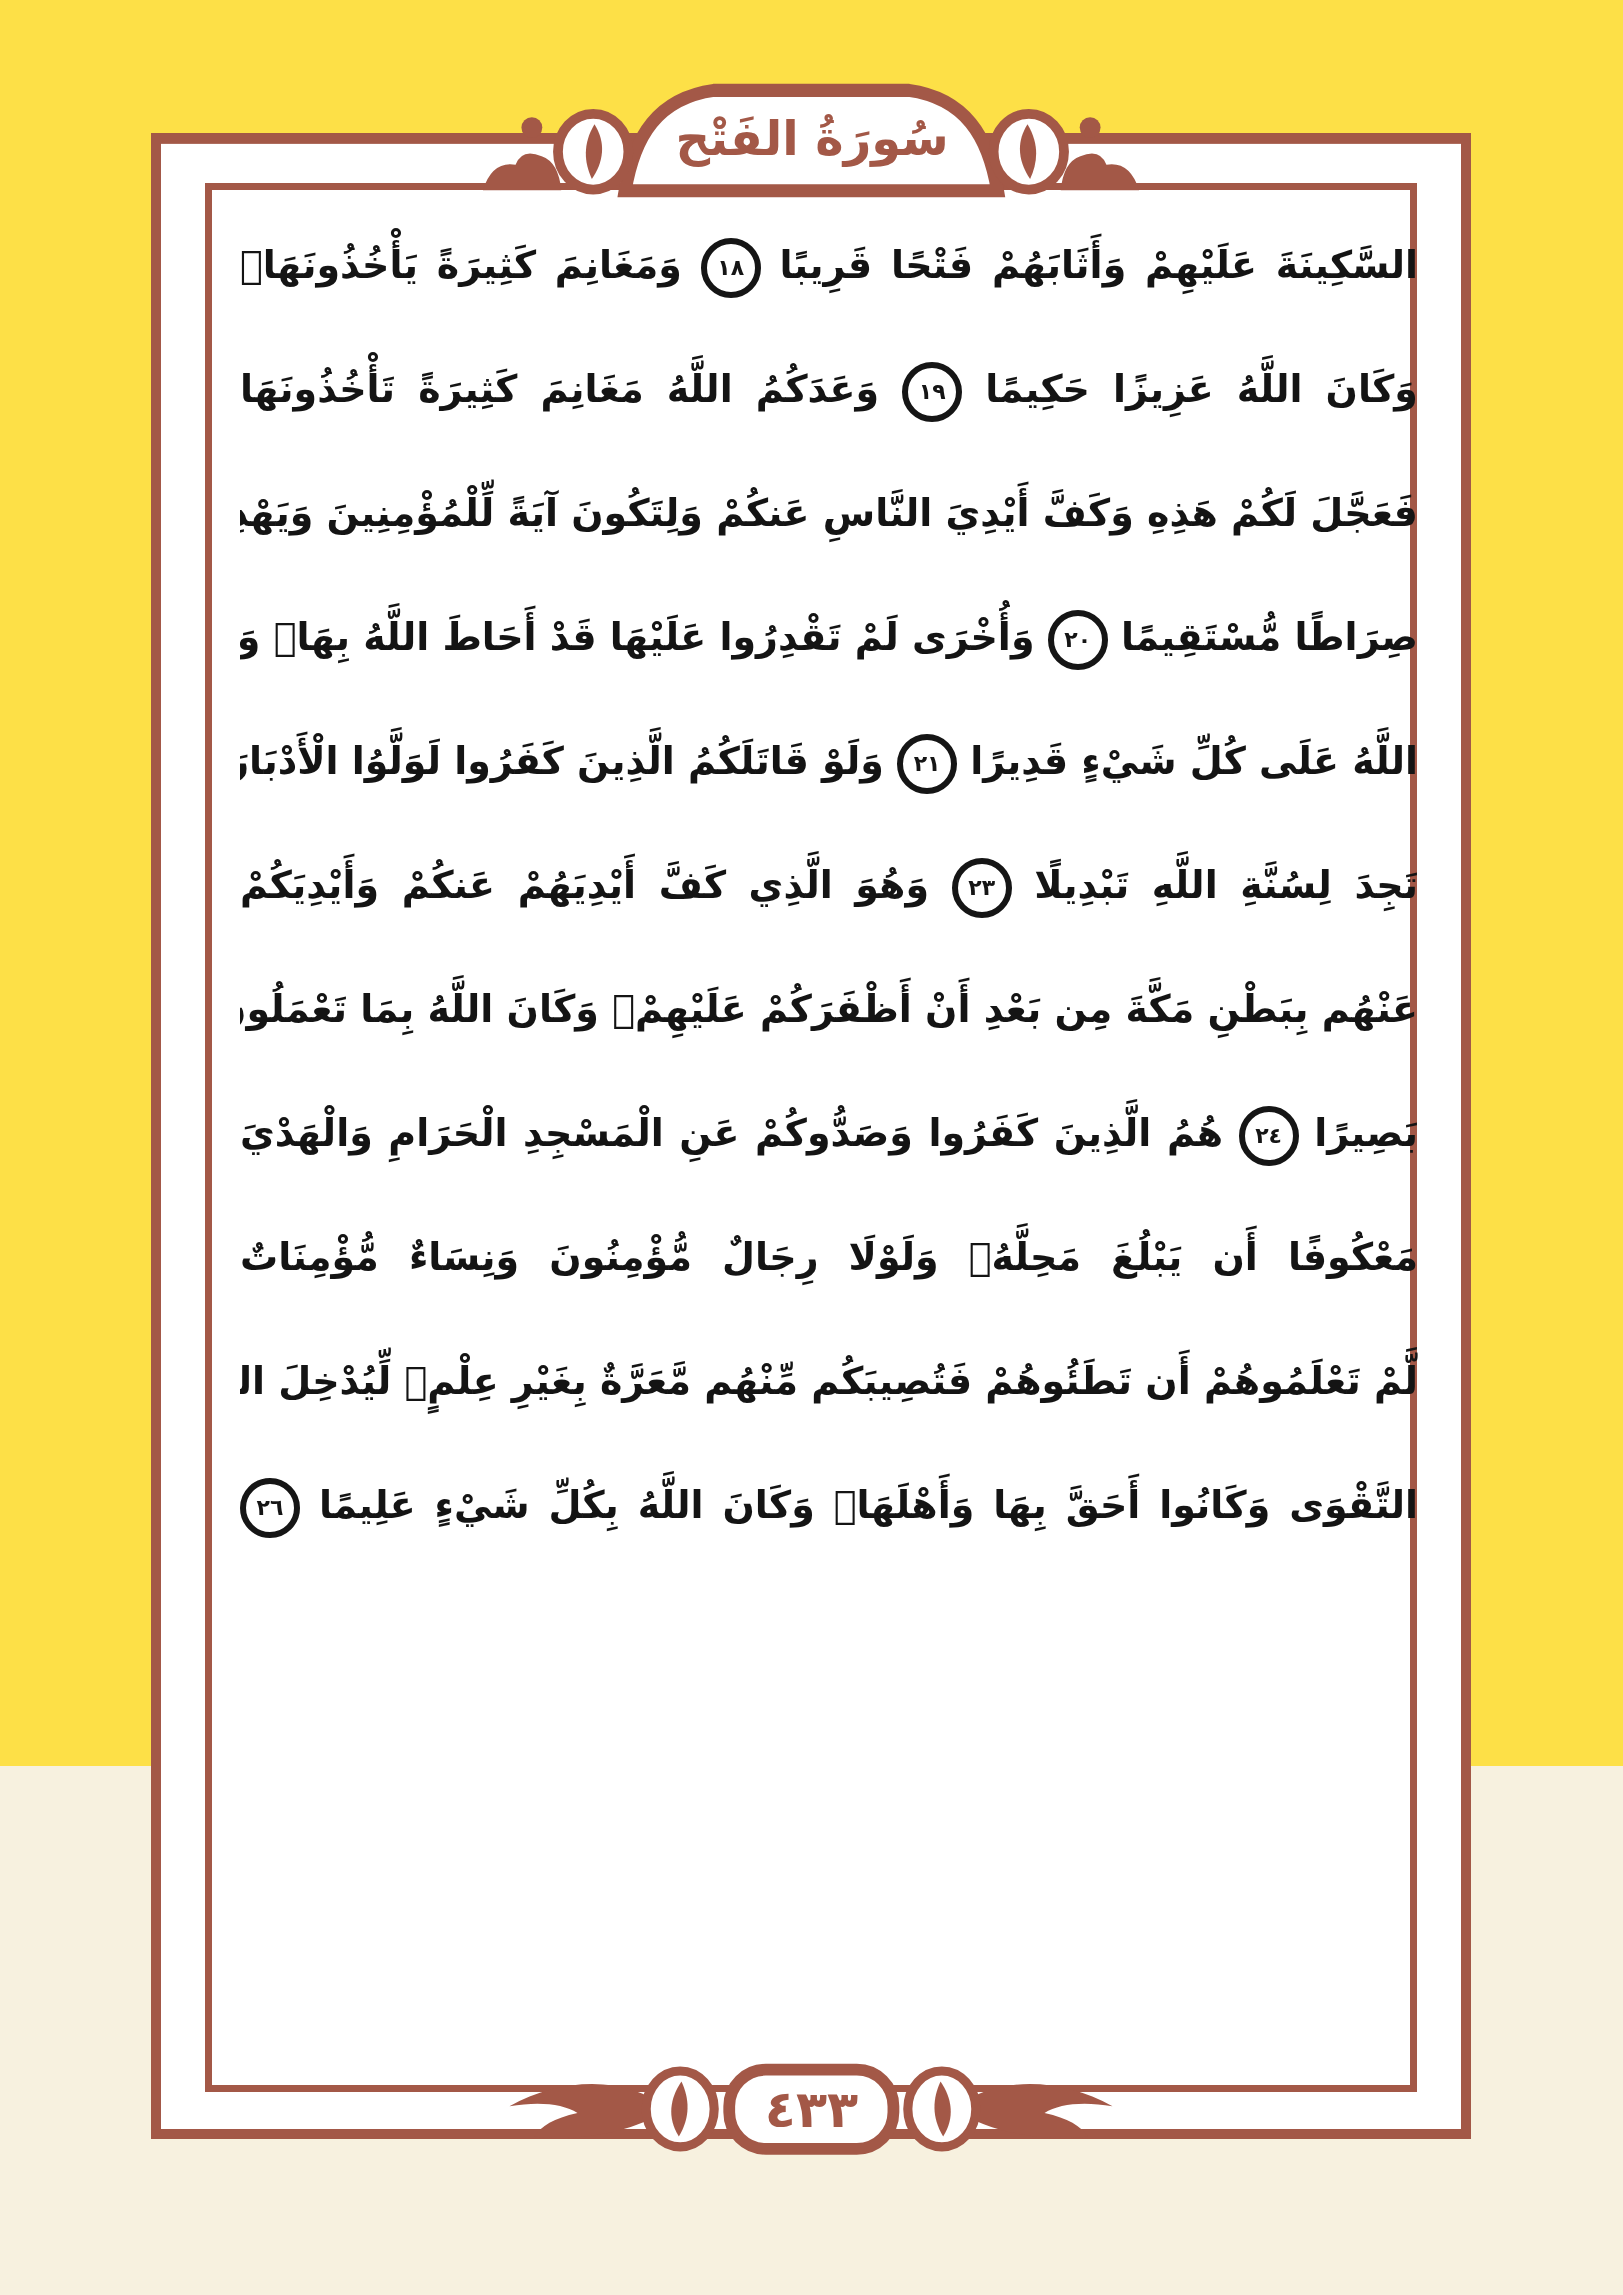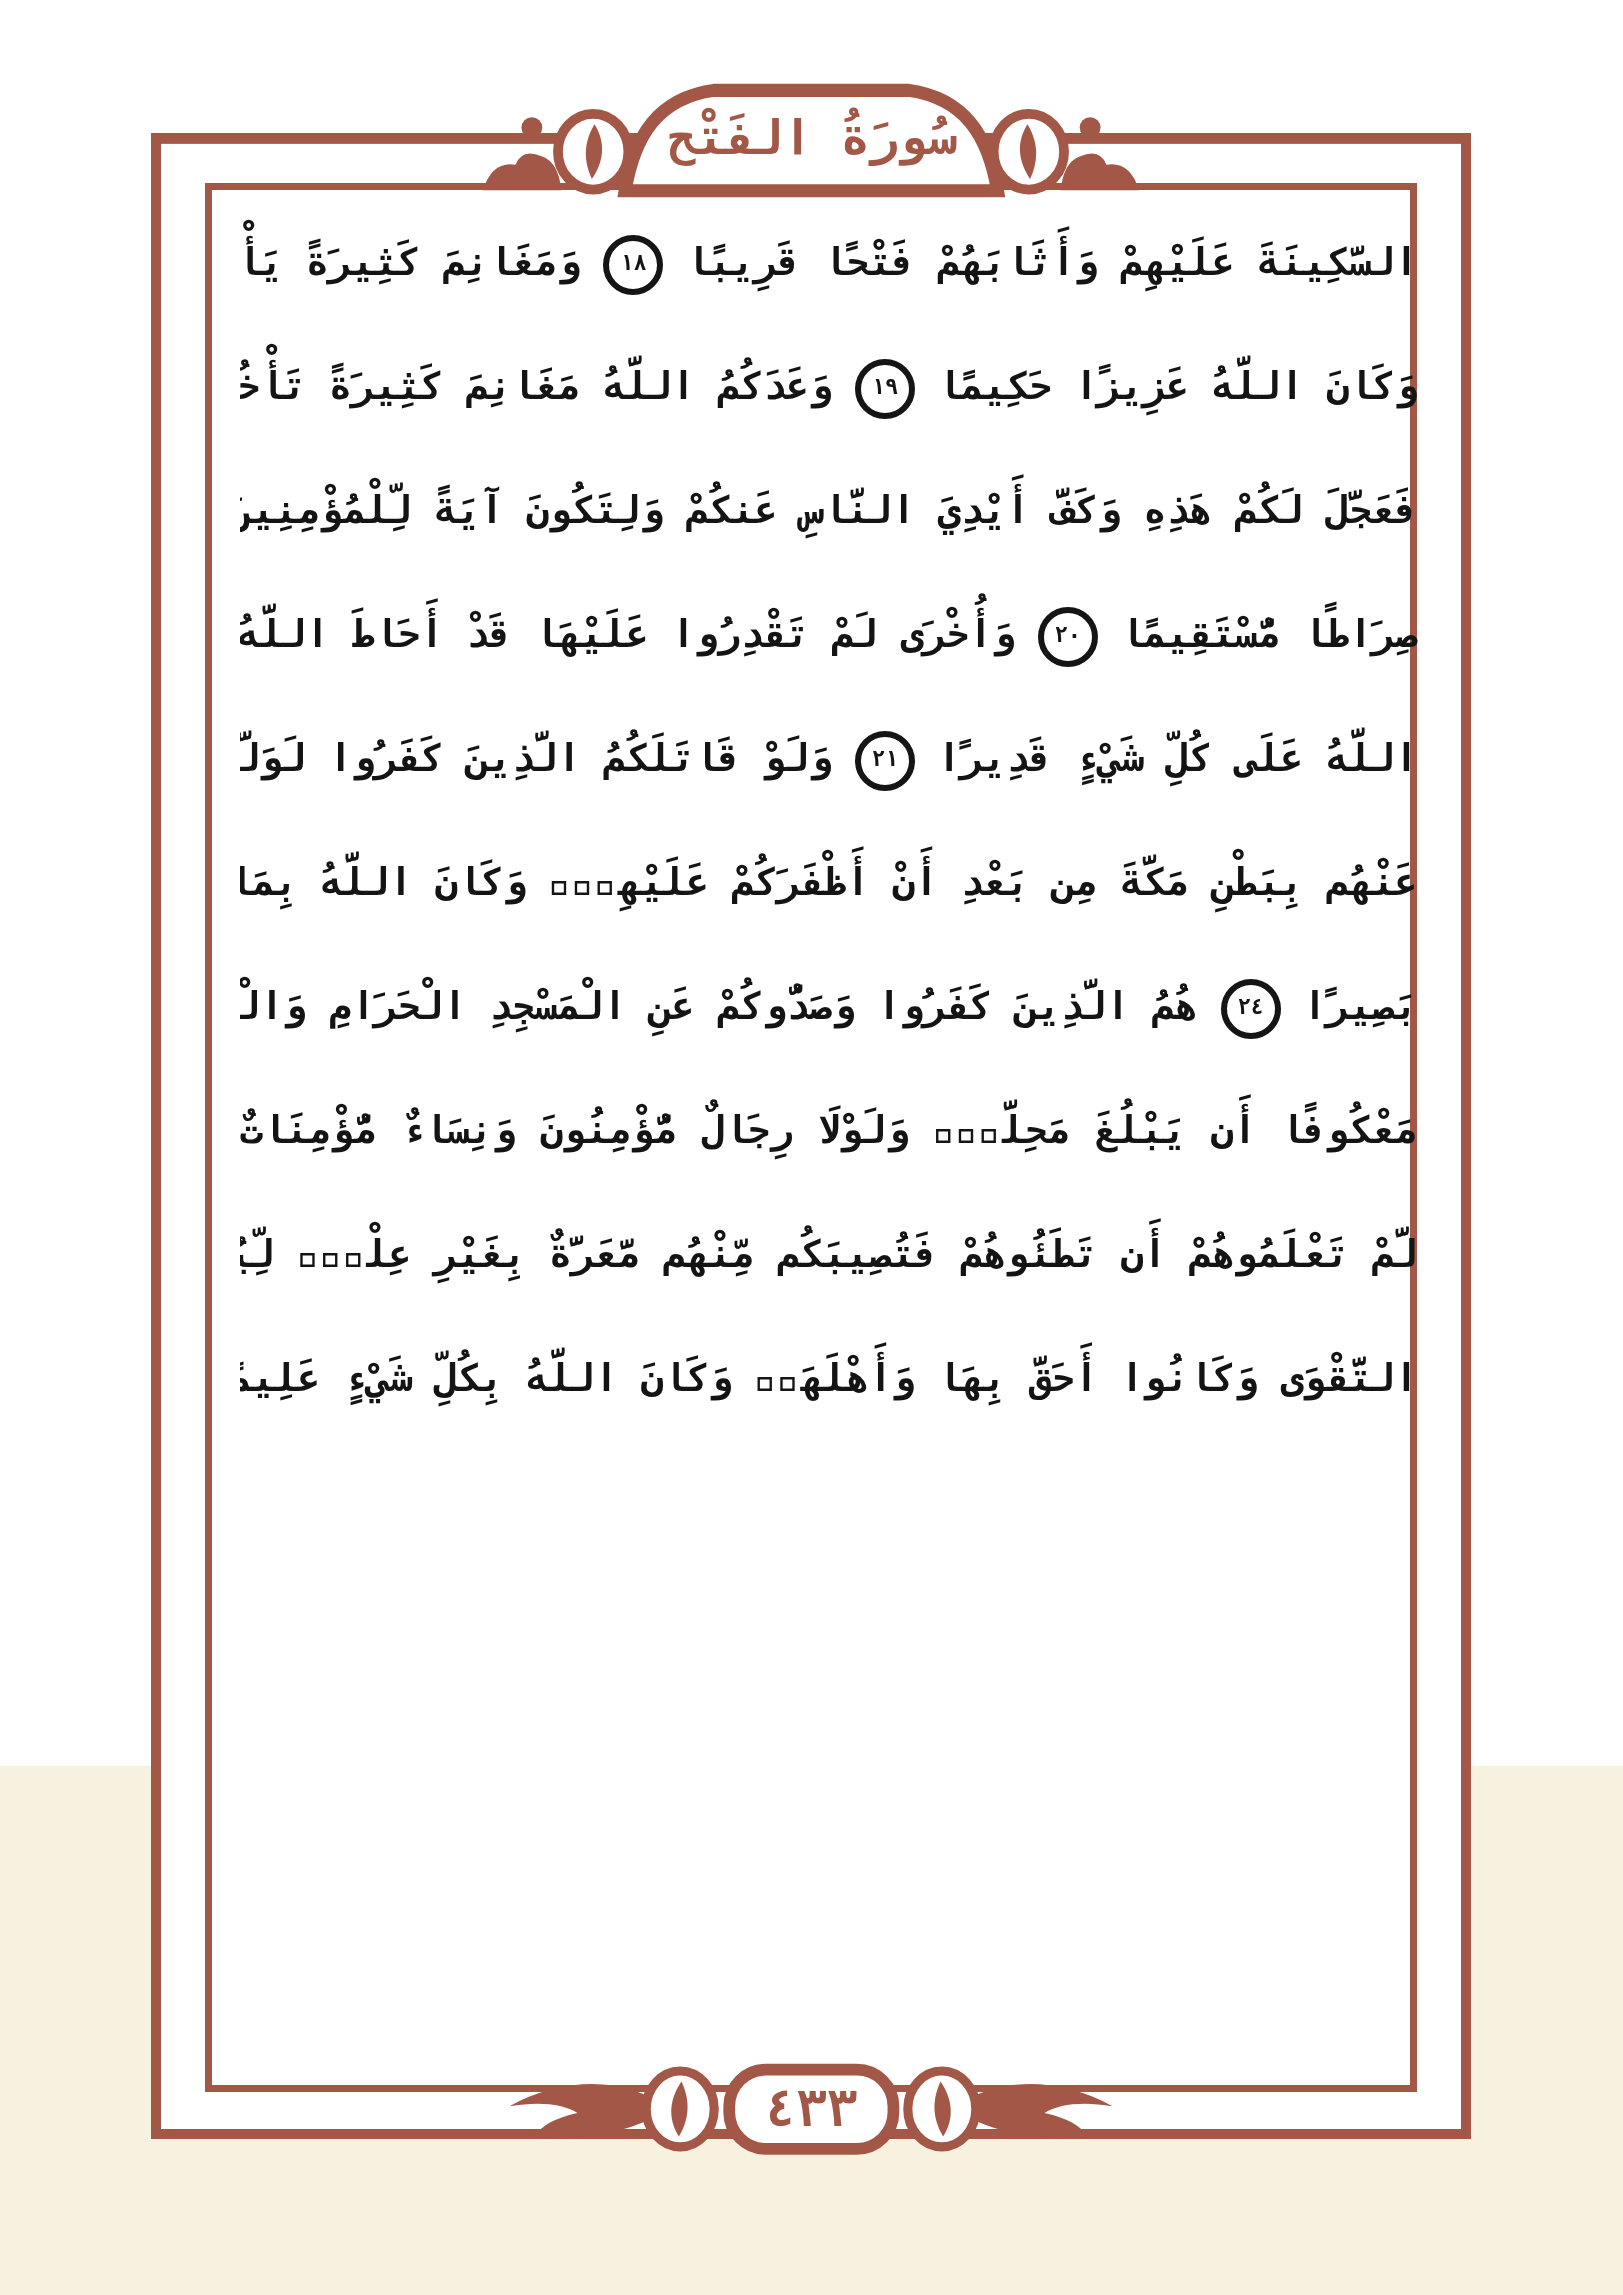--- a/index.html
+++ b/index.html
@@ -1,21 +1,21 @@
 <!DOCTYPE html>
 <html lang="ar" dir="rtl" style="font-size:10.5px"><head>
 <meta charset="utf-8">
 <style>
   html,body{margin:0;padding:0;}
   body{
     width:1623px;height:2295px;overflow:hidden;
     font-family:"DejaVu Sans",sans-serif;
     background:#F7F1DF;
   }
-  .page{position:relative;width:1623px;height:1766px;background:#ffffff;font-family:Liberation Mono, monospace;}
+  .page{position:relative;width:1623px;height:1766px;background:#fde047;}
 
   
   .outer-frame{
     position:absolute;left:151px;top:133px;width:1320px;height:2006px;
     box-sizing:border-box;border:10.5px solid #A35847;background:#FFFFFF;
   }
   .inner-frame{
     position:absolute;left:205px;top:183px;width:1212px;height:1909px;
     box-sizing:border-box;border:7.2px solid #A35847;background:#FFFFFF;
   }
@@ -85,20 +85,21 @@
   </svg>
 
   <div class="surah-title">سُورَةُ الفَتْح</div>
 
   <div class="text-area">
       <div class="qline"><span class="qtext">السَّكِينَةَ عَلَيْهِمْ وَأَثَابَهُمْ فَتْحًا قَرِيبًا</span> <span class="verse-marker">١٨</span> <span class="qtext">وَمَغَانِمَ كَثِيرَةً يَأْخُذُونَهَاۗ</span></div>
       <div class="qline"><span class="qtext">وَكَانَ اللَّهُ عَزِيزًا حَكِيمًا</span> <span class="verse-marker">١٩</span> <span class="qtext">وَعَدَكُمُ اللَّهُ مَغَانِمَ كَثِيرَةً تَأْخُذُونَهَا</span></div>
       <div class="qline"><span class="qtext">فَعَجَّلَ لَكُمْ هَذِهِ وَكَفَّ أَيْدِيَ النَّاسِ عَنكُمْ وَلِتَكُونَ آيَةً لِّلْمُؤْمِنِينَ وَيَهْدِيَكُمْ</span></div>
       <div class="qline"><span class="qtext">صِرَاطًا مُّسْتَقِيمًا</span> <span class="verse-marker">٢٠</span> <span class="qtext">وَأُخْرَى لَمْ تَقْدِرُوا عَلَيْهَا قَدْ أَحَاطَ اللَّهُ بِهَاۚ وَكَانَ</span></div>
       <div class="qline"><span class="qtext">اللَّهُ عَلَى كُلِّ شَيْءٍ قَدِيرًا</span> <span class="verse-marker">٢١</span> <span class="qtext">وَلَوْ قَاتَلَكُمُ الَّذِينَ كَفَرُوا لَوَلَّوُا الْأَدْبَارَ ثُمَّ</span></div>
+      <div class="qline"><span class="qtext">تَجِدَ لِسُنَّةِ اللَّهِ تَبْدِيلًا</span> <span class="verse-marker">٢٣</span> <span class="qtext">وَهُوَ الَّذِي كَفَّ أَيْدِيَهُمْ عَنكُمْ وَأَيْدِيَكُمْ</span></div>
       <div class="qline"><span class="qtext">عَنْهُم بِبَطْنِ مَكَّةَ مِن بَعْدِ أَنْ أَظْفَرَكُمْ عَلَيْهِمْۚ وَكَانَ اللَّهُ بِمَا تَعْمَلُونَ</span></div>
       <div class="qline"><span class="qtext">بَصِيرًا</span> <span class="verse-marker">٢٤</span> <span class="qtext">هُمُ الَّذِينَ كَفَرُوا وَصَدُّوكُمْ عَنِ الْمَسْجِدِ الْحَرَامِ وَالْهَدْيَ</span></div>
       <div class="qline"><span class="qtext">مَعْكُوفًا أَن يَبْلُغَ مَحِلَّهُۚ وَلَوْلَا رِجَالٌ مُّؤْمِنُونَ وَنِسَاءٌ مُّؤْمِنَاتٌ</span></div>
       <div class="qline"><span class="qtext">لَّمْ تَعْلَمُوهُمْ أَن تَطَئُوهُمْ فَتُصِيبَكُم مِّنْهُم مَّعَرَّةٌ بِغَيْرِ عِلْمٍۖ لِّيُدْخِلَ اللَّهُ</span></div>
       <div class="qline"><span class="qtext">التَّقْوَى وَكَانُوا أَحَقَّ بِهَا وَأَهْلَهَاۚ وَكَانَ اللَّهُ بِكُلِّ شَيْءٍ عَلِيمًا</span> <span class="verse-marker">٢٦</span></div>
     </div>
 
   <svg class="orn orn-bottom" viewBox="0 0 2018 240">
     <g id="bottom-side-orn" fill="#A35847">
       <path d="M 790,84 C 730,34 630,34 548,80 C 592,72 630,76 652,90 C 616,98 596,110 586,126 C 648,134 736,122 790,84 Z"></path>

